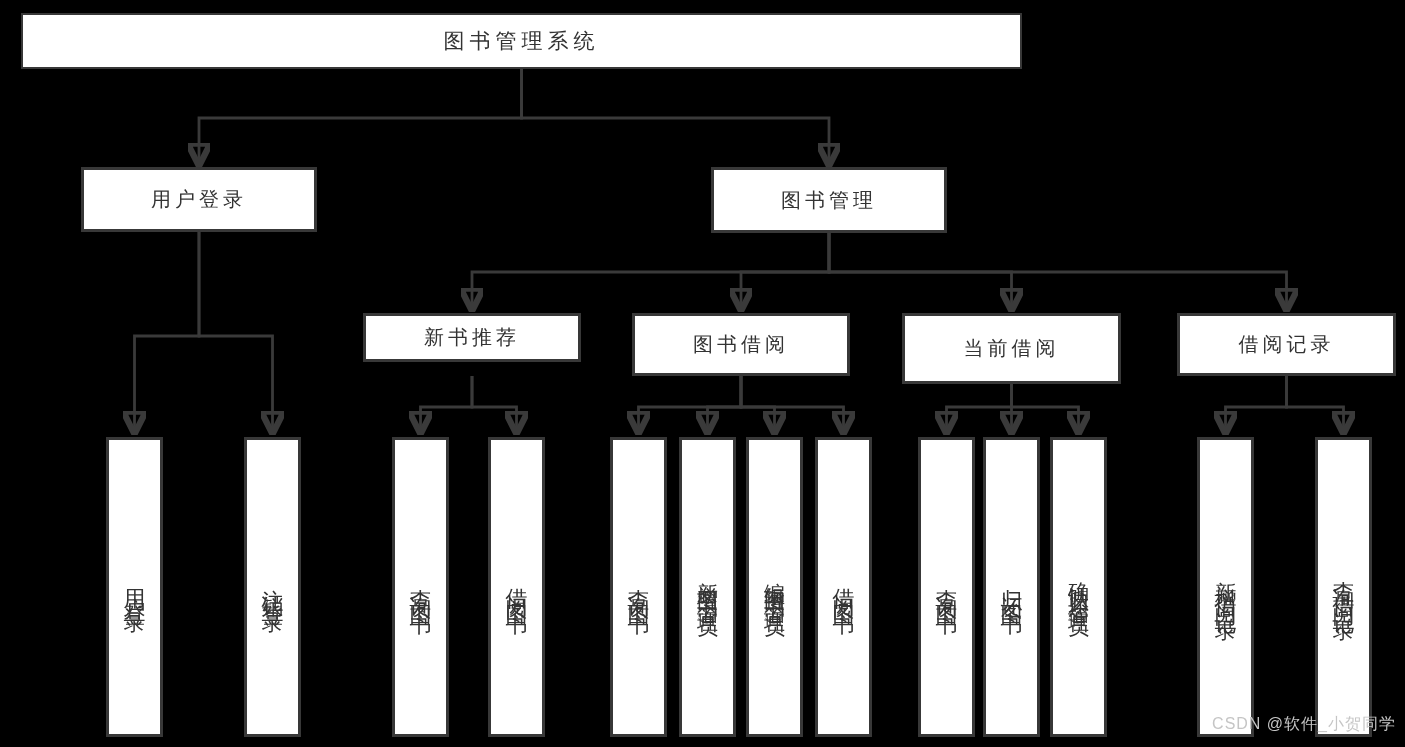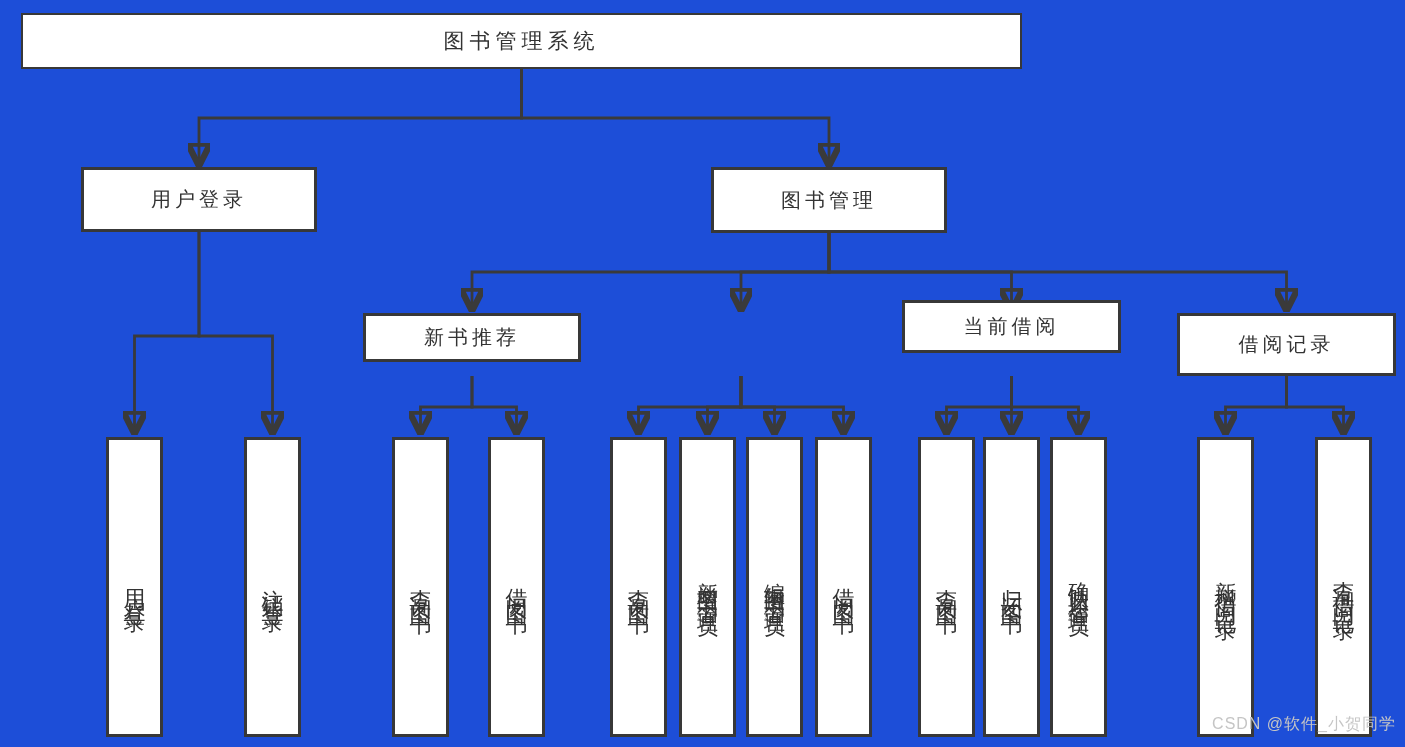--- a/index.html
+++ b/index.html
@@ -4,21 +4,21 @@
 <style>
   html, body {
     margin: 0;
     padding: 0;
     background: #ffffff;
   }
   .stage {
     position: relative;
     width: 1405px;
     height: 747px;
-    background: #1d4ed8;
+    background: #000000;
     overflow: hidden;
     font-family: "Liberation Sans", "DejaVu Sans", sans-serif;
   }
   .wires {
     position: absolute;
     left: 0;
     top: 0;
     pointer-events: none;
   }
   .wires path {
@@ -106,21 +106,22 @@
     <path d="M1286.5,376 V407 H1225.5 V433" marker-end="url(#arw)"></path>
     <path d="M1286.5,376 V407 H1343.5 V433" marker-end="url(#arw)"></path>
   </svg>
 
   <div class="box h root" style="left:21px; top:13px; width:1001px; height:56px;">图书管理系统</div>
 
   <div class="box h" style="left:81px; top:167px; width:236px; height:65px;">用户登录</div>
   <div class="box h" style="left:711px; top:167px; width:236px; height:66px;text-align:right;">图书管理</div>
 
   <div class="box h" style="left:363px; top:313px; width:218px; height:49px;">新书推荐</div>
-  <div class="box h" style="left:902px; top:300px; width:219px; height:53px;font-family:Liberation Serif, serif;">当前借阅</div>
+  <div class="box h" style="left:632px; top:313px; width:218px; height:63px;">图书借阅</div>
+  <div class="box h" style="left:902px; top:313px; width:219px; height:71px;font-family:Liberation Serif, serif;">当前借阅</div>
   <div class="box h" style="left:1177px; top:313px; width:219px; height:63px;">借阅记录</div>
 
   <div class="box v" style="left:106px; top:437px; width:57px; height:300px;">用户登录</div>
   <div class="box v" style="left:244px; top:437px; width:57px; height:300px;">注销登录</div>
 
   <div class="box v" style="left:392px; top:437px; width:57px; height:300px;">查询图书</div>
   <div class="box v" style="left:488px; top:437px; width:57px; height:300px;">借阅图书</div>
 
   <div class="box v" style="left:610px; top:437px; width:57px; height:300px;">查询图书</div>
   <div class="box v v-long" style="left:679px; top:437px; width:57px; height:300px;">新增图书（管理员）</div>

